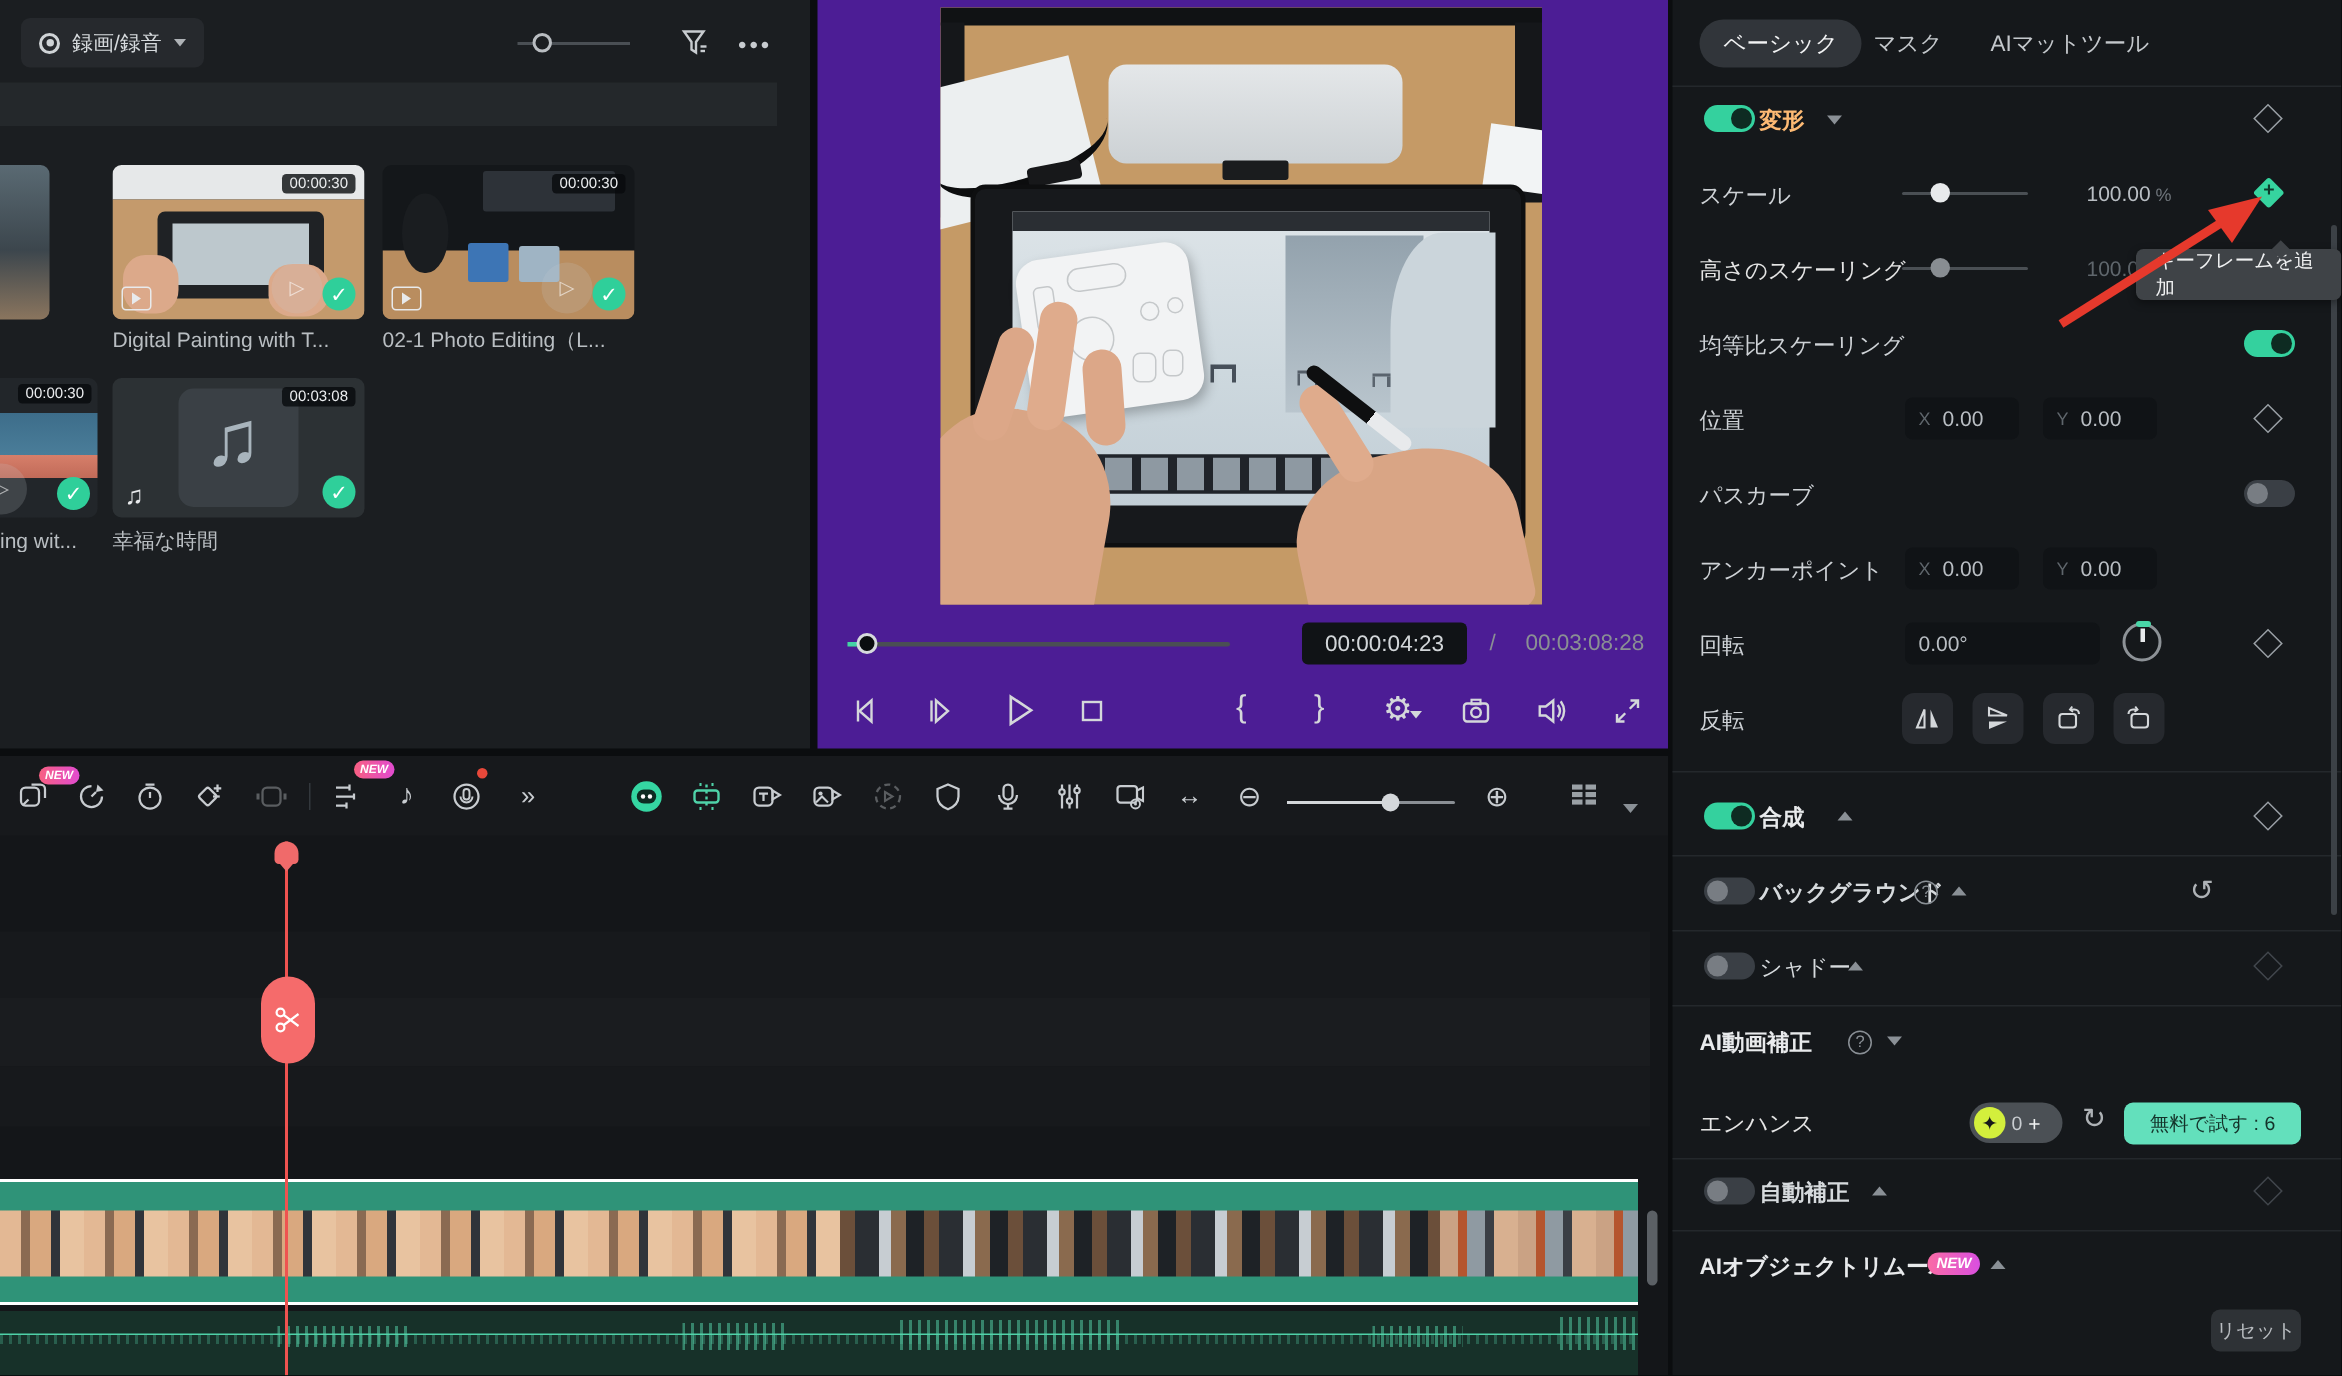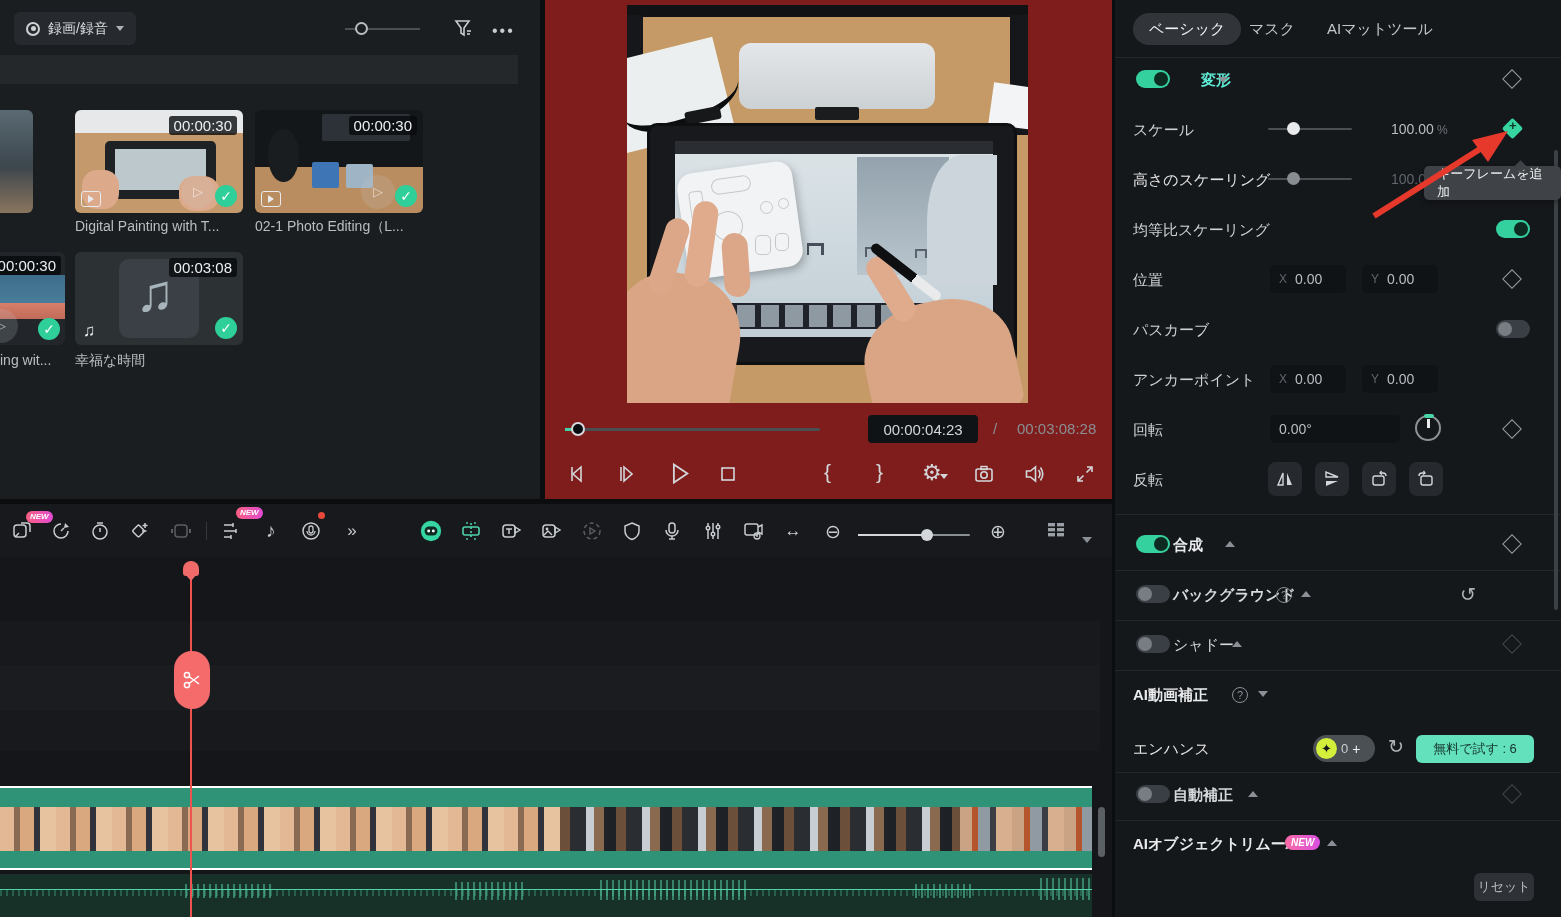--- a/index.html
+++ b/index.html
@@ -25,29 +25,29 @@
   
   .library { left:0; top:0; width:540px; height:499px; background:#1b1e21; position:absolute; }
   .lib-source { left:14px; top:12px; height:33px; padding:0 12px; background:#26292d; border-radius:6px; display:flex; align-items:center; gap:8px; position:absolute; color:#d6dadd; font-size:14px; }
   .rec-dot { width:14px; height:14px; border:2px solid #cfd3d6; border-radius:50%; position:relative; }
   .rec-dot::after { content:""; position:absolute; left:2.5px; top:2.5px; width:5px; height:5px; background:#cfd3d6; border-radius:50%; }
   .mini-caret { width:0; height:0; border-left:4px solid transparent; border-right:4px solid transparent; border-top:5px solid #aeb2b6; }
   .lib-zoom-track { left:345px; top:28px; width:75px; height:2px; background:#4a4f54; position:absolute; }
   .lib-zoom-handle { left:355px; top:22px; width:13px; height:13px; border:2px solid #b9bdc1; border-radius:50%; background:#1b1e21; position:absolute; }
   .lib-bar { left:0; top:55px; width:518px; height:29px; background:#24282b; position:absolute; }
   .thumb { position:absolute; border-radius:6px; overflow:hidden; }
-  .dur-badge { position:absolute; top:6px; right:6px; background:rgba(8,10,12,.8); color:#eceef0; font-size:15px; padding:1px 5px; border-radius:3px;margin-left:15px; }
+  .dur-badge { position:absolute; top:6px; right:6px; background:rgba(8,10,12,.8); color:#eceef0; font-size:10px; padding:1px 5px; border-radius:3px;margin-left:15px; }
   .check { position:absolute; width:22px; height:22px; border-radius:50%; background:#2fcf9a; color:#fff; font-size:14px; text-align:center; line-height:22px; }
   .item-label { position:absolute; font-size:14px; color:#b9bec2; white-space:nowrap; overflow:hidden; }
   .type-ic { position:absolute; left:6px; bottom:6px; width:20px; height:16px; border:1.5px solid #e8eaec; border-radius:3px; }
   .type-ic::after { content:""; position:absolute; left:6px; top:3px; border-left:6px solid #e8eaec; border-top:4px solid transparent; border-bottom:4px solid transparent; }
   .ghost-play { position:absolute; width:34px; height:34px; border-radius:50%; background:rgba(200,205,210,.18); color:rgba(255,255,255,.6); font-size:13px; text-align:center; line-height:34px; }
 
   
-  .preview { left:545px; top:0; width:567px; height:499px; background:#7f1d1d; position:absolute; }
+  .preview { left:545px; top:0; width:567px; height:499px; background:#4c1d95; position:absolute; }
   .video { left:82px; top:5px; width:401px; height:398px; position:absolute; overflow:hidden; background:linear-gradient(180deg,#b8switch 0,#c59a66); background:#c59a66; }
   .seek-track { left:20px; top:428px; width:255px; height:3px; background:#4a4f54; border-radius:2px; position:absolute; }
   .seek-played { left:20px; top:428px; width:12px; height:3px; background:#44d3a6; position:absolute; }
   .seek-handle { left:26px; top:422px; width:14px; height:14px; border:2.5px solid #d6dadd; background:#0a0d0f; border-radius:50%; position:absolute; }
   .tc-box { left:323px; top:415px; width:110px; height:28px; background:#101316; border-radius:4px; color:#d2d6d9; font-size:15px; display:flex; align-items:center; justify-content:center; position:absolute; }
   .tc-sep { left:448px; top:420px; color:#8a8f94; font-size:15px; position:absolute; }
   .tc-total { left:472px; top:420px; color:#8a8f94; font-size:15px; position:absolute; }
   .transport { position:absolute; color:#d4d7da; }
 
   
@@ -458,21 +458,21 @@
       </div>
     <div class="tab" style="left:118px;">
         <span>マスク</span>
       </div>
     <div class="tab" style="left:196px;">
         <span>AIマットツール</span>
       </div>
     <div class="divider-h" style="left:0;top:57px;width:446px;"></div>
 
     <span class="toggle on" style="left:21px;top:70px;"></span>
-    <span class="prow-label" style="left:58px;top:71px;font-weight:bold;color:#5eead4;margin-left:28px;">変形</span>
+    <span class="prow-label" style="left:58px;top:71px;font-weight:bold;color:#fdba74;">変形</span>
     <span class="caret-down" style="left:103px;top:77px;"></span>
     <span class="kf-diamond" style="left:390px;top:72px;"></span>
 
     <span class="prow-label" style="left:18px;top:121px;">スケール</span>
     <div class="pslider-track" style="left:153px;top:128px;"></div>
     <div class="pslider-handle" style="left:172px;top:122px;"></div>
     <span class="pvalue" style="left:276px;top:121px;">100.00</span>
     <span class="punit" style="left:322px;top:123px;">%</span>
     <span class="kf-add" style="left:390px;top:121px;"></span>
 

